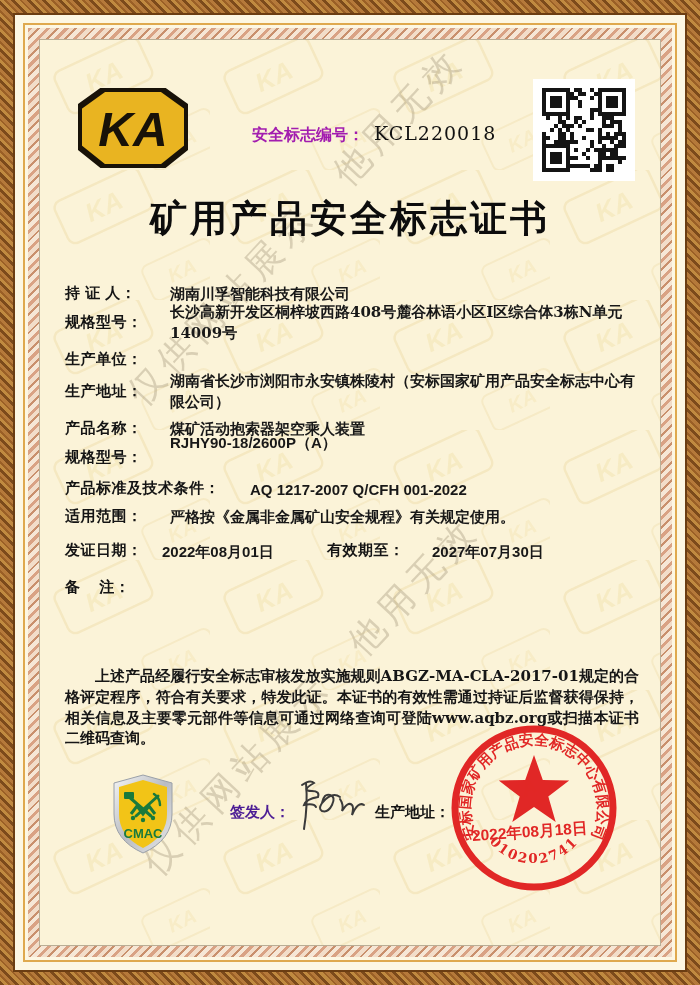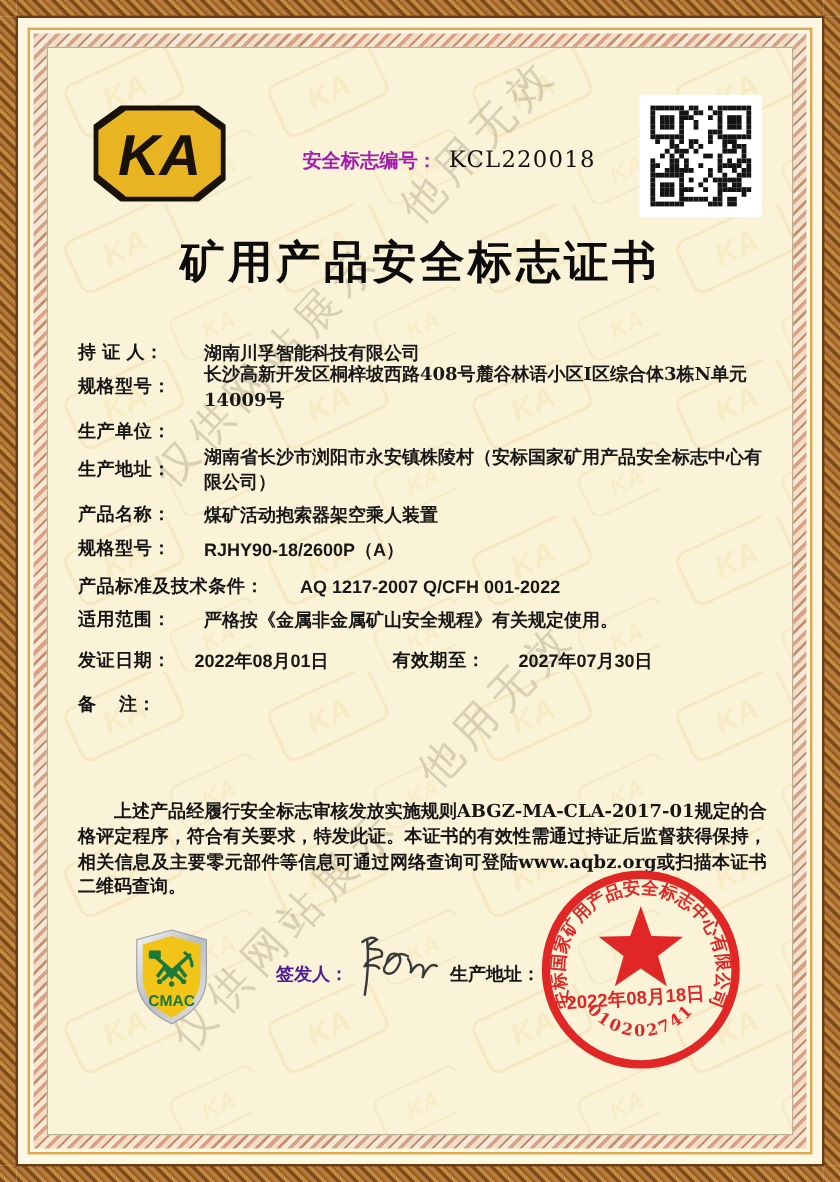--- a/index.html
+++ b/index.html
@@ -333,21 +333,21 @@
 
     <span class="lbl" style="top:310px">生产单位：</span>
 
     <span class="lbl" style="top:342px">生产地址：</span>
     <span class="val" style="top:331px">湖南省长沙市浏阳市永安镇株陵村（安标国家矿用产品安全标志中心有限公司）</span>
 
     <span class="lbl" style="top:379px">产品名称：</span>
     <span class="val" style="top:379px">煤矿活动抱索器架空乘人装置</span>
 
     <span class="lbl" style="top:408px">规格型号：</span>
-    <span class="val sans" style="top:408px">RJHY90-18/2600P（A）</span>
+    <span class="val sans" style="top:392px">RJHY90-18/2600P（A）</span>
 
     <span class="lbl" style="top:439px">产品标准及技术条件：</span>
     <span class="val sans" style="top:439px;left:210px;width:390px">AQ 1217-2007 Q/CFH 001-2022</span>
 
     <span class="lbl" style="top:467px">适用范围：</span>
     <span class="val" style="top:467px">严格按《金属非金属矿山安全规程》有关规定使用。</span>
 
     <span class="lbl" style="top:501px">发证日期：</span>
     <span class="val sans" style="top:501px;left:122px;width:180px">2022年08月01日</span>
     <span class="lbl" style="top:501px;left:287px">有效期至：</span>

